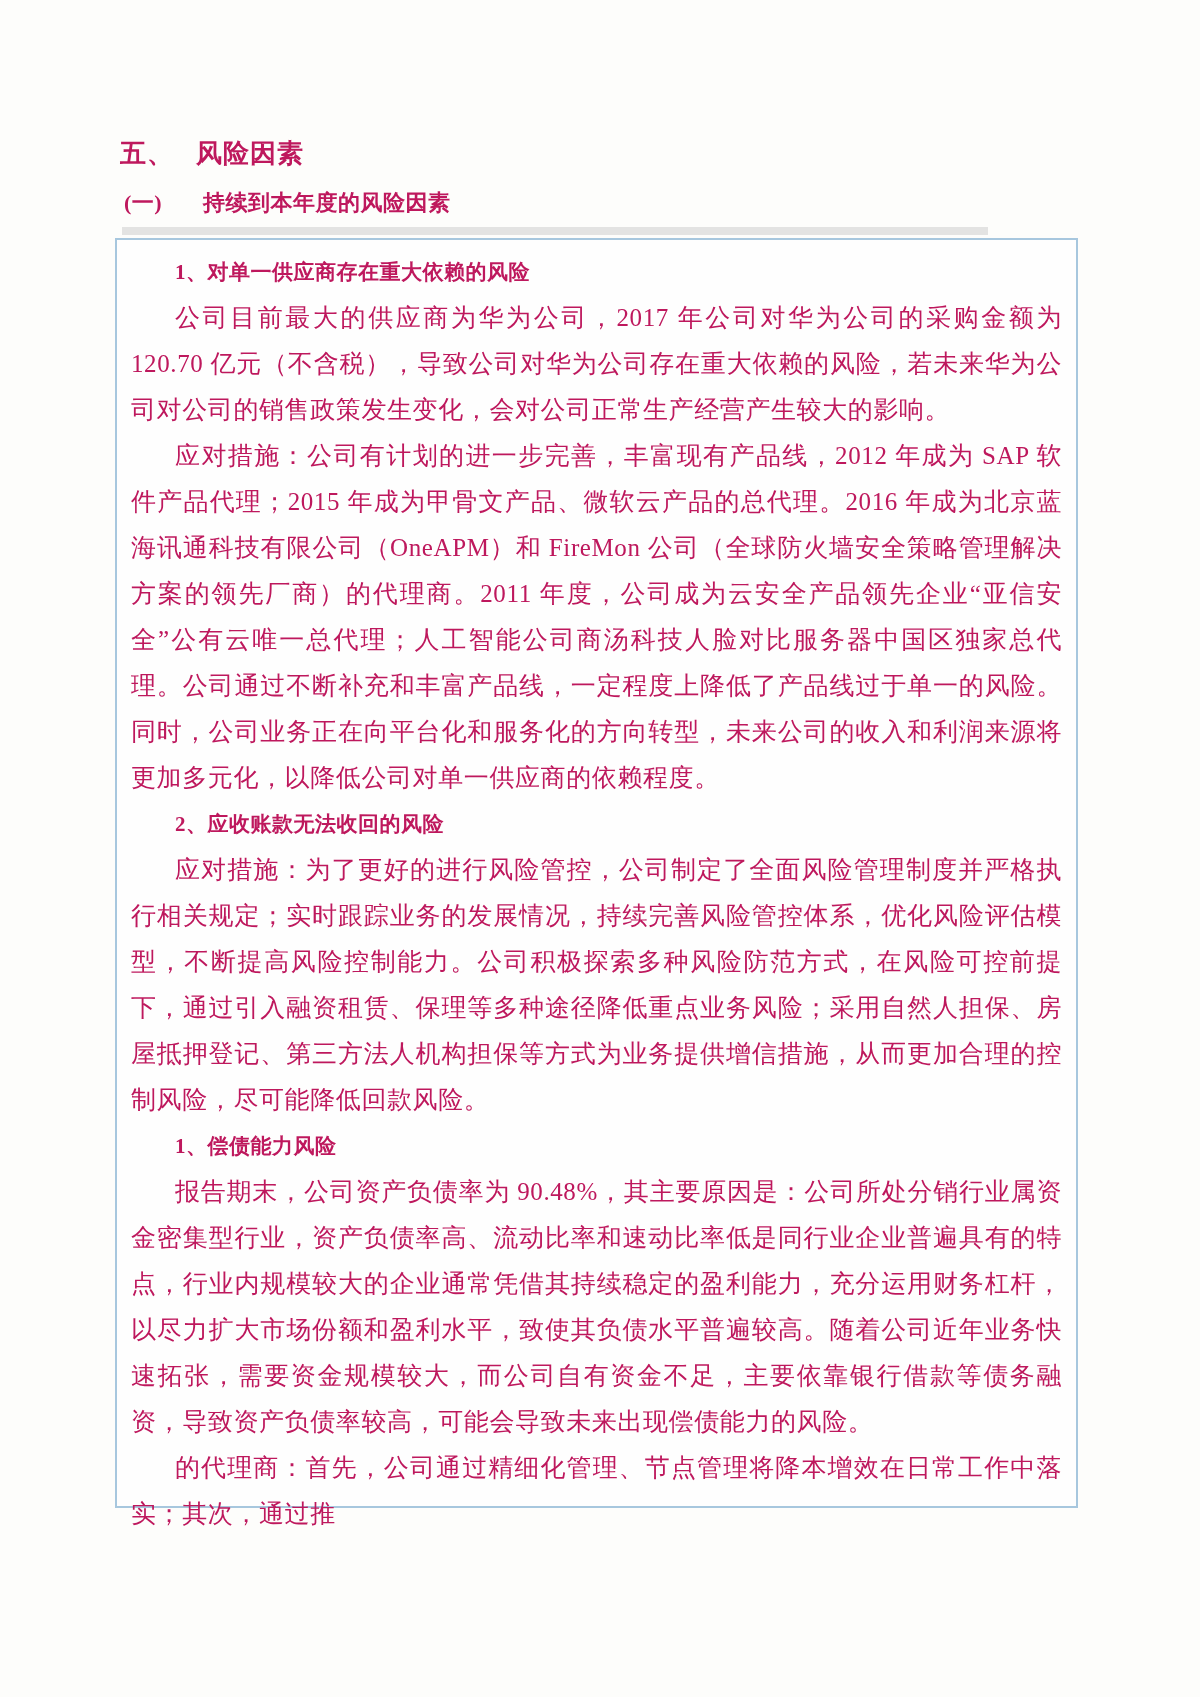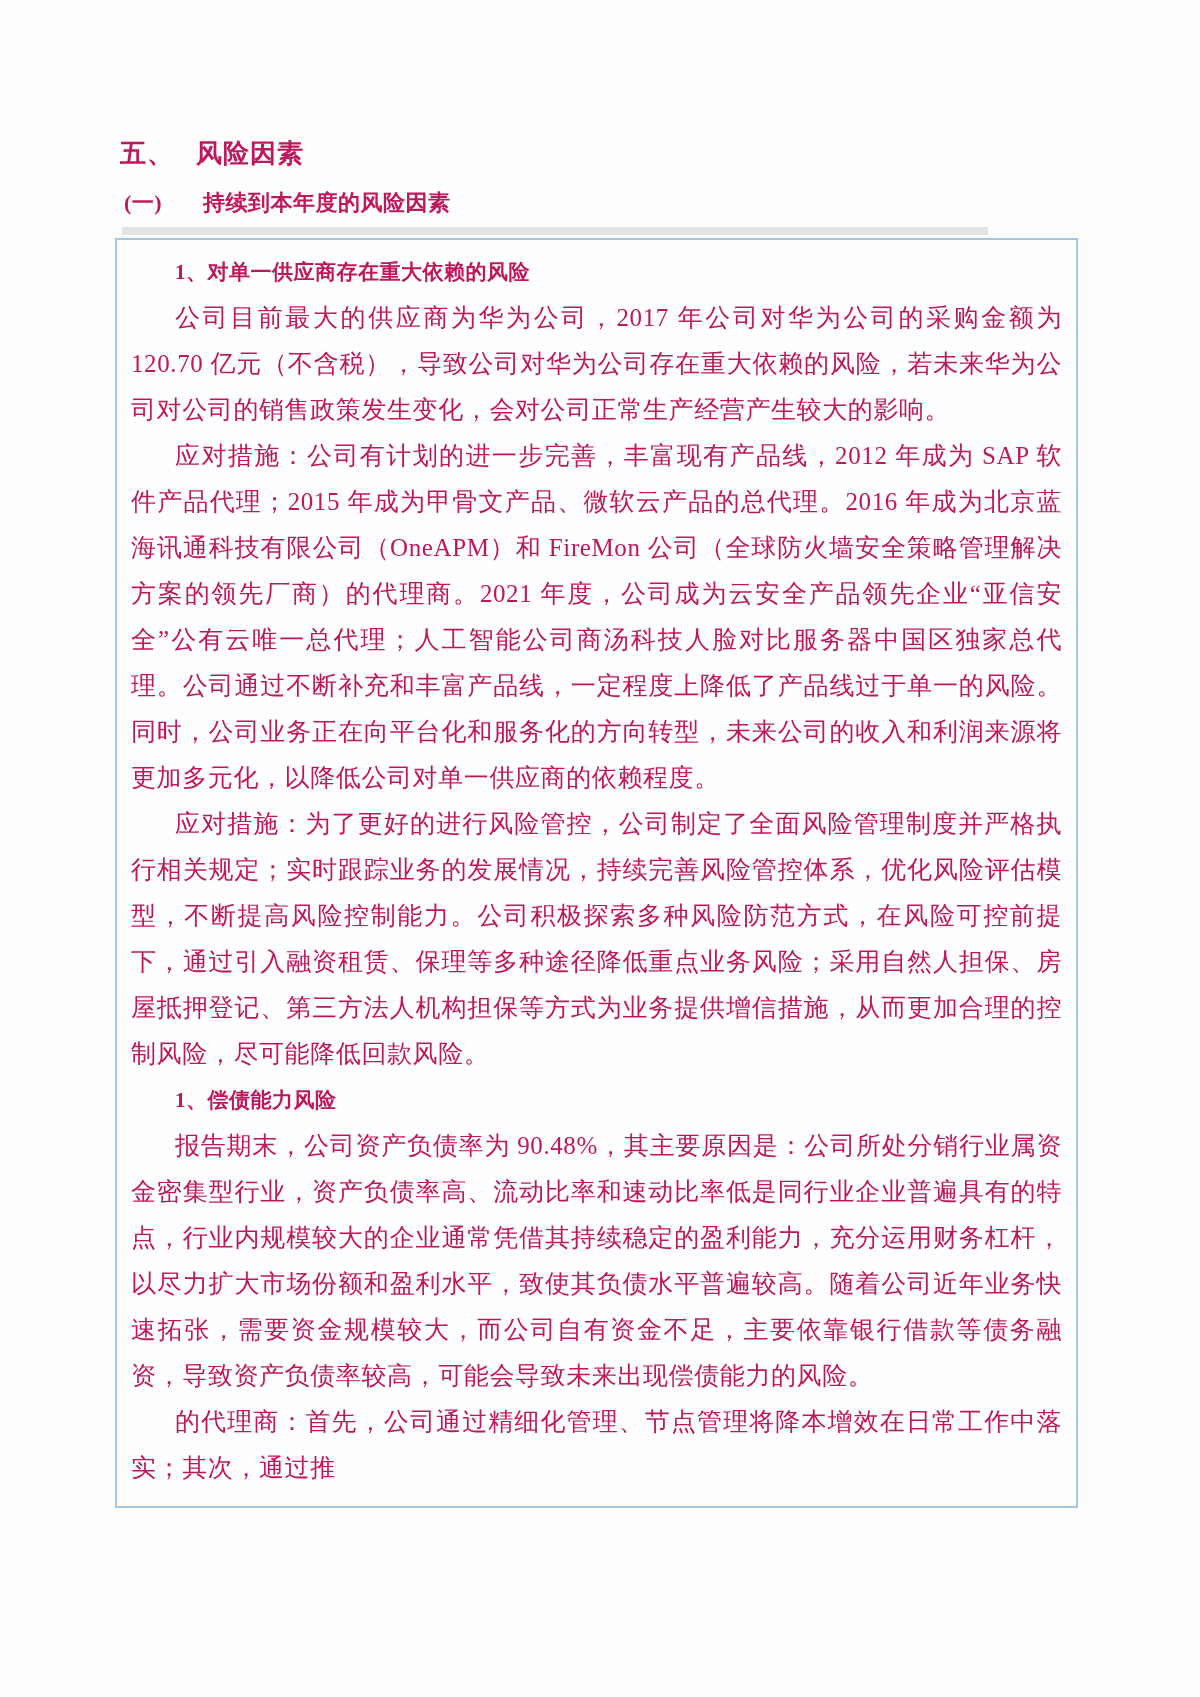--- a/index.html
+++ b/index.html
@@ -91,22 +91,23 @@
   <div class="subsection-heading">
     <span class="num">(一)</span><span>持续到本年度的风险因素</span>
   </div>
 
   <div class="artifact-bar"></div>
 
   <div class="risk-box">
 
     <p class="risk-heading">1、对单一供应商存在重大依赖的风险</p>
     <p class="risk-para">公司目前最大的供应商为华为公司，2017 年公司对华为公司的采购金额为 120.70 亿元（不含税），导致公司对华为公司存在重大依赖的风险，若未来华为公司对公司的销售政策发生变化，会对公司正常生产经营产生较大的影响。</p>
-    <p class="risk-para">应对措施：公司有计划的进一步完善，丰富现有产品线，2012 年成为 SAP 软件产品代理；2015 年成为甲骨文产品、微软云产品的总代理。2016 年成为北京蓝海讯通科技有限公司（OneAPM）和 FireMon 公司（全球防火墙安全策略管理解决方案的领先厂商）的代理商。2021 年度，公司成为云安全产品领先企业“亚信安全”公有云唯一总代理；人工智能公司商汤科技人脸对比服务器中国区独家总代理。公司通过不断补充和丰富产品线，一定程度上降低了产品线过于单一的风险。同时，公司业务正在向平台化和服务化的方向转型，未来公司的收入和利润来源将更加多元化，以降低公司对单一供应商的依赖程度。</p>
+    <p class="risk-para">应对措施：公司有计划的进一步完善，丰富现有产品线，2012 年成为 SAP 软件产品代理；2015 年成为甲骨文产品、微软云产品的总代理。2016 年成为北京蓝海讯通科技有限公司（OneAPM）和 FireMon 公司（全球防火墙安全策略管理解决方案的领先厂商）的代理商。2011 年度，公司成为云安全产品领先企业“亚信安全”公有云唯一总代理；人工智能公司商汤科技人脸对比服务器中国区独家总代理。公司通过不断补充和丰富产品线，一定程度上降低了产品线过于单一的风险。同时，公司业务正在向平台化和服务化的方向转型，未来公司的收入和利润来源将更加多元化，以降低公司对单一供应商的依赖程度。</p>
 
+    <p class="risk-heading">2、应收账款无法收回的风险</p>
     <p class="risk-para">应对措施：为了更好的进行风险管控，公司制定了全面风险管理制度并严格执行相关规定；实时跟踪业务的发展情况，持续完善风险管控体系，优化风险评估模型，不断提高风险控制能力。公司积极探索多种风险防范方式，在风险可控前提下，通过引入融资租赁、保理等多种途径降低重点业务风险；采用自然人担保、房屋抵押登记、第三方法人机构担保等方式为业务提供增信措施，从而更加合理的控制风险，尽可能降低回款风险。</p>
 
     <p class="risk-heading">1、偿债能力风险</p>
     <p class="risk-para">报告期末，公司资产负债率为 90.48%，其主要原因是：公司所处分销行业属资金密集型行业，资产负债率高、流动比率和速动比率低是同行业企业普遍具有的特点，行业内规模较大的企业通常凭借其持续稳定的盈利能力，充分运用财务杠杆，以尽力扩大市场份额和盈利水平，致使其负债水平普遍较高。随着公司近年业务快速拓张，需要资金规模较大，而公司自有资金不足，主要依靠银行借款等债务融资，导致资产负债率较高，可能会导致未来出现偿债能力的风险。</p>
     <p class="risk-para">的代理商：首先，公司通过精细化管理、节点管理将降本增效在日常工作中落实；其次，通过推</p>
 
   </div>
 
 </div>
 

